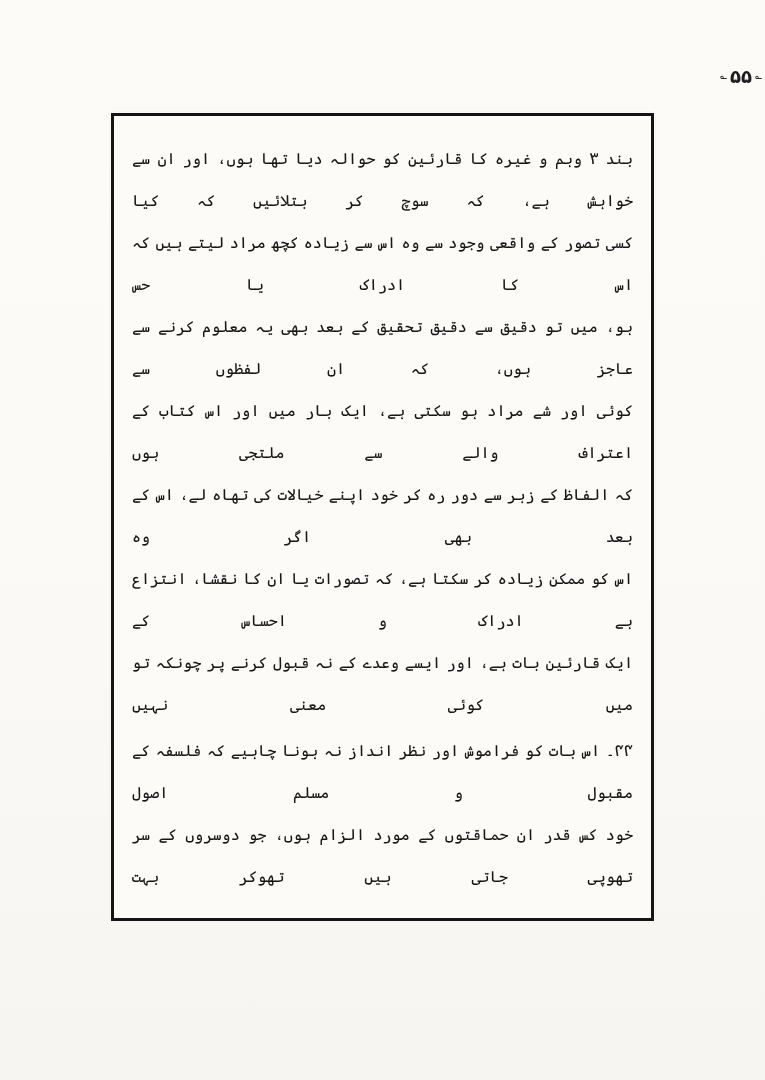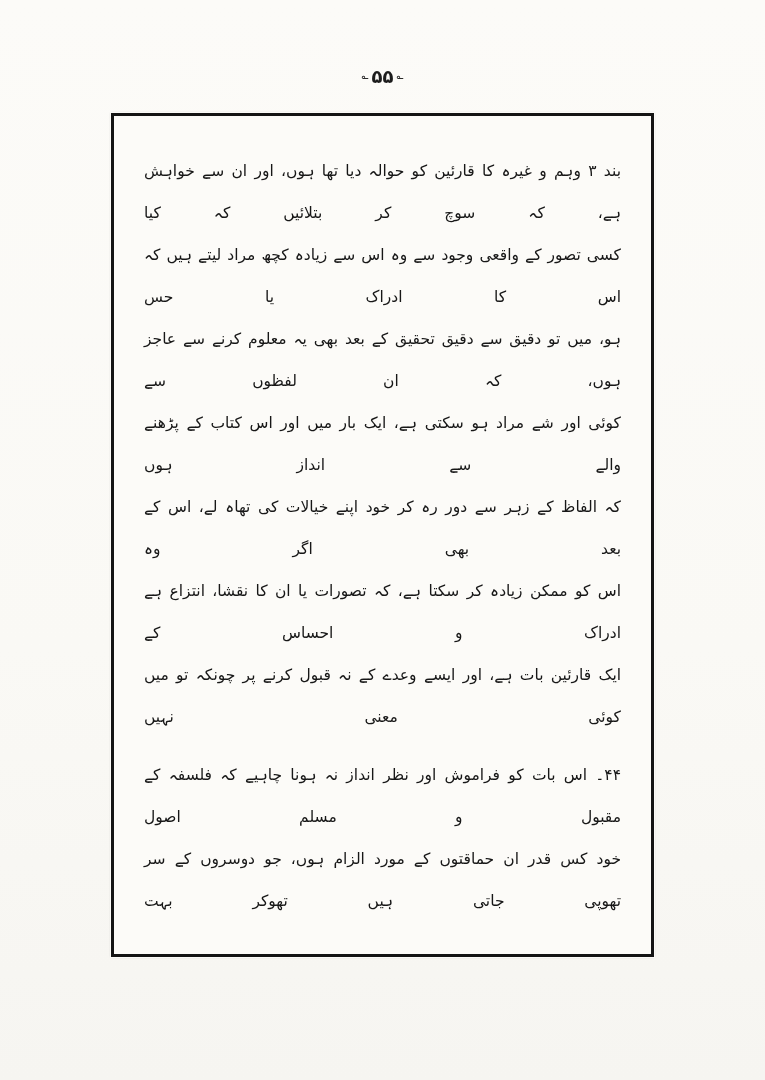--- a/index.html
+++ b/index.html
@@ -13,21 +13,20 @@
     font-family: "DejaVu Sans", sans-serif;
     position: relative;
     overflow: hidden;
   }
   .scan-page {
     width: 765px;
     height: 1080px;
     background: linear-gradient(180deg, #fcfbf8 0%, #faf9f5 60%, #f6f5f1 100%);
   }
   .page-number {
-    text-align: center;
     padding-top: 66px;
     font-size: 18px;
     font-weight: bold;
     color: #1c1c1c;
     direction: rtl;
     letter-spacing: 1px;
   }
   .page-number .flourish {
     font-size: 12px;
     color: #2a2a2a;
@@ -38,21 +37,22 @@
   }
   .text-frame {
     width: 509px;
     margin: 26px auto 0 auto;
     border: 3px solid #141414;
     box-shadow: 0 0 0 1px #fbfaf7, 0 0 2px rgba(0,0,0,0.35);
     padding: 18px 14px 16px 14px;
     background: #fcfbf8;
   }
   .paragraph {
-    margin: 16px;
+    margin: 4px;
+    font-family: Liberation Serif, serif;
   }
   .text-line {
     direction: rtl;
     unicode-bidi: embed;
     font-size: 15.5px;
     line-height: 42px;
     color: #171717;
     text-align: justify;
     text-align-last: justify;
     -moz-text-align-last: justify;
@@ -72,21 +72,21 @@
   <div class="page-number">
     <span class="flourish">؎</span><span>۵۵</span><span class="flourish">؎</span>
   </div>
 
   <div class="text-frame">
 
     <div class="paragraph">
       <div class="text-line">بند ۳ وہم و غیرہ کا قارئین کو حوالہ دیا تھا ہوں، اور ان سے خواہش ہے، کہ سوچ کر بتلائیں کہ کیا</div>
       <div class="text-line">کسی تصور کے واقعی وجود سے وہ اس سے زیادہ کچھ مراد لیتے ہیں کہ اس کا ادراک یا حس</div>
       <div class="text-line">ہو، میں تو دقیق سے دقیق تحقیق کے بعد بھی یہ معلوم کرنے سے عاجز ہوں، کہ ان لفظوں سے</div>
-      <div class="text-line">کوئی اور شے مراد ہو سکتی ہے، ایک بار میں اور اس کتاب کے پڑھنے والے سے انداز ہوں</div>
+      <div class="text-line">کوئی اور شے مراد ہو سکتی ہے، ایک بار میں اور اس کتاب کے اعتراف والے سے ملتجی ہوں</div>
       <div class="text-line">کہ الفاظ کے زہر سے دور رہ کر خود اپنے خیالات کی تھاہ لے، اس کے بعد بھی اگر وہ</div>
       <div class="text-line">اس کو ممکن زیادہ کر سکتا ہے، کہ تصورات یا ان کا نقشا، انتزاع ہے ادراک و احساس کے</div>
       <div class="text-line">ایک قارئین بات ہے، اور ایسے وعدے کے نہ قبول کرنے پر چونکہ تو میں کوئی معنی نہیں</div>
     </div>
 
     <div class="paragraph">
       <div class="text-line">۴۴۔ اس بات کو فراموش اور نظر انداز نہ ہونا چاہیے کہ فلسفہ کے مقبول و مسلم اصول</div>
       <div class="text-line">خود کس قدر ان حماقتوں کے مورد الزام ہوں، جو دوسروں کے سر تھوپی جاتی ہیں تھوکر بہت</div>
 
     </div>

